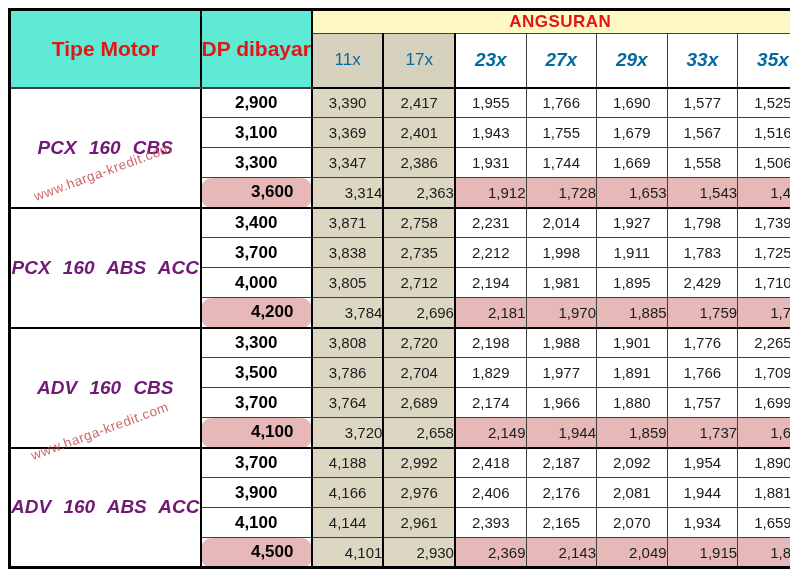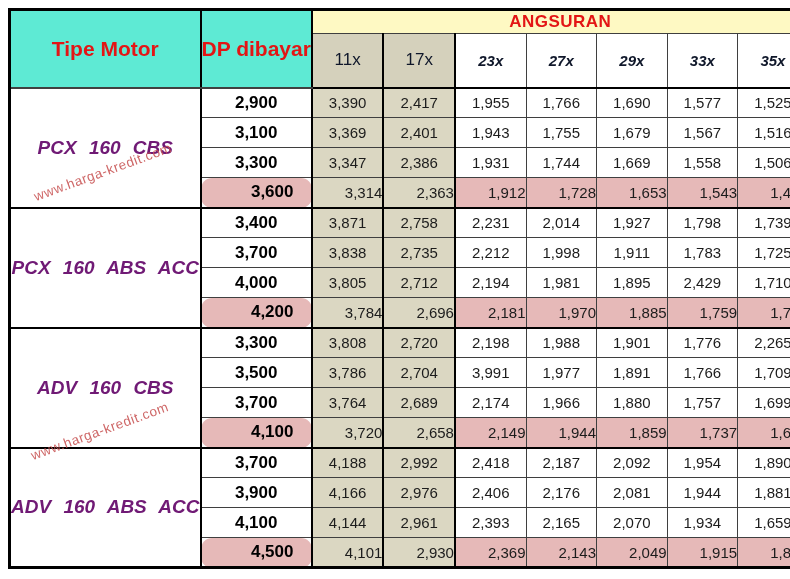--- a/index.html
+++ b/index.html
@@ -44,35 +44,35 @@
   }
   th.angsuran-h {
     color: #e31515;
     font-size: 17px;
     font-weight: bold;
     background: #fef9c3;
     border-bottom: 1px solid #3f3f3f;
     letter-spacing: .5px;
   }
   th.tenor {
-    color: #0f172a;
+    color: #0369a1;
     font-size: 17px;
     font-weight: normal;
     background: #ffffff;
     border-bottom: 2px solid #000;
   }
   th.tenor.tan-h {
     background: #d5d1bc;
     border-left: 2px solid #000;
     border-right: 2px solid #000;
   }
   th.tenor.it {
     font-weight: bold;
     font-style: italic;
-    font-size: 15px;
+    font-size: 19px;
   }
   td.motor {
     font-weight: bold;
     font-style: italic;
     font-size: 19px;
     color: #701a75;
     background: #ffffff;
     border-right: 2px solid #000;
     word-spacing: 7px;
   }
@@ -236,21 +236,21 @@
           <td class="val">2,198</td>
           <td class="val">1,988</td>
           <td class="val">1,901</td>
           <td class="val">1,776</td>
           <td class="val">2,265</td>
         </tr>
         <tr>
           <td class="dp">3,500</td>
           <td class="val tan">3,786</td>
           <td class="val tan">2,704</td>
-          <td class="val">3,991</td>
+          <td class="val">1,829</td>
           <td class="val">1,977</td>
           <td class="val">1,891</td>
           <td class="val">1,766</td>
           <td class="val">1,709</td>
         </tr>
         <tr>
           <td class="dp">3,700</td>
           <td class="val tan">3,764</td>
           <td class="val tan">2,689</td>
           <td class="val">2,174</td>

